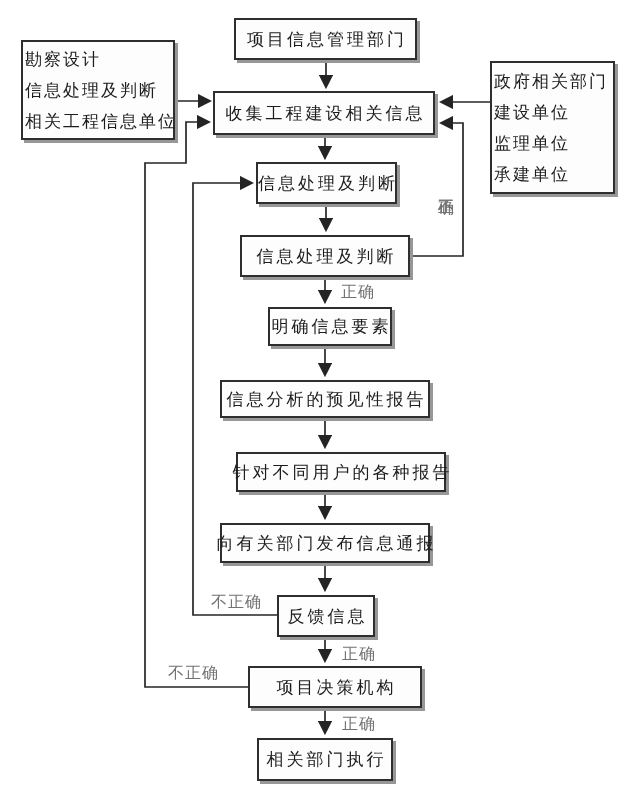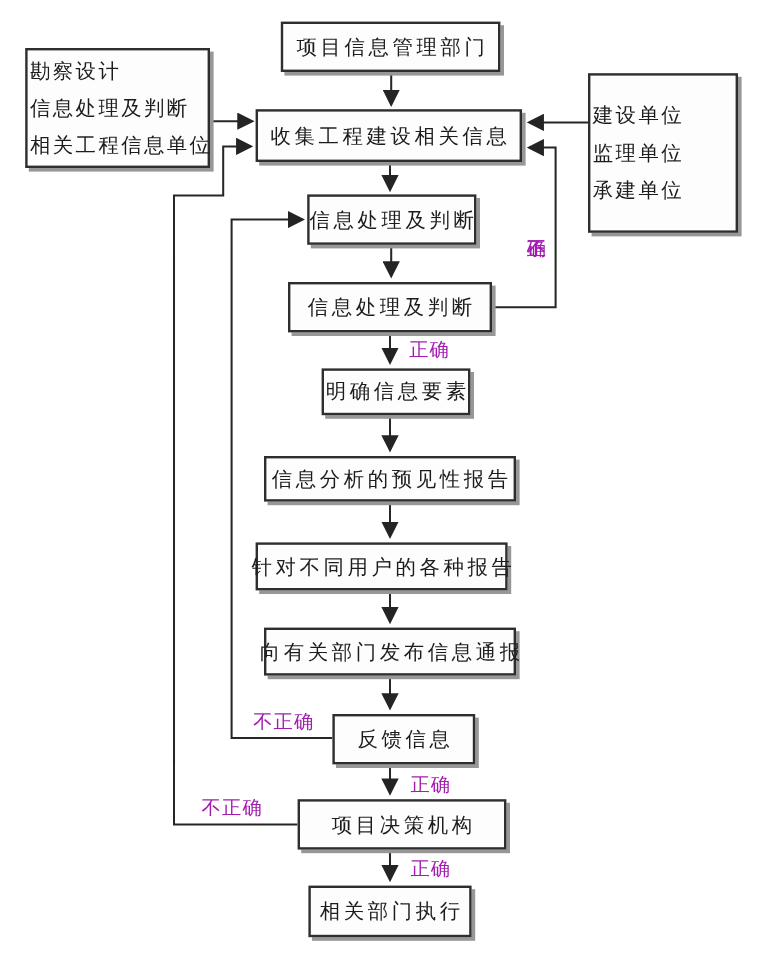--- a/index.html
+++ b/index.html
@@ -40,21 +40,21 @@
     font-size:17px;
     letter-spacing:2px;
     text-indent:2px;
     z-index:2;
   }
   .multibox .srcline{line-height:31px;white-space:nowrap;}
   .edge-label{
     position:absolute;
     font-size:16px;
     letter-spacing:1px;
-    color:#a21caf;
+    color:#737373;
     white-space:nowrap;
     z-index:3;
   }
   .edge-label.vertical{
     writing-mode:vertical-rl;
     text-orientation:upright;
     letter-spacing:0;
     line-height:18px;
   }
   svg.connectors{
@@ -98,40 +98,41 @@
 
   <div class="box" style="left:234px;top:18px;width:183px;height:42px;">项目信息管理部门</div>
 
   <div class="multibox" style="left:21px;top:40px;width:154px;height:100px;">
     <div class="srcline">勘察设计</div>
     <div class="srcline">信息处理及判断</div>
     <div class="srcline">相关工程信息单位</div>
   </div>
 
   <div class="multibox" style="left:490px;top:61px;width:125px;height:133px;">
+    <div class="srcline">政府相关部门</div>
     <div class="srcline">建设单位</div>
     <div class="srcline">监理单位</div>
     <div class="srcline">承建单位</div>
   </div>
 
   <div class="box" style="left:213px;top:91px;width:222px;height:44px;">收集工程建设相关信息</div>
 
   <div class="box" style="left:256px;top:162px;width:141px;height:42px;">信息处理及判断</div>
 
   <div class="box" style="left:240px;top:235px;width:170px;height:42px;">信息处理及判断</div>
 
   <div class="box" style="left:247px;top:307px;width:124px;height:39px;margin-left:21px;">明确信息要素</div>
 
   <div class="box" style="left:220px;top:380px;width:210px;height:38px;">信息分析的预见性报告</div>
 
-  <div class="box" style="left:213px;top:452px;width:210px;height:40px;">针对不同用户的各种报告</div>
+  <div class="box" style="left:236px;top:452px;width:210px;height:40px;">针对不同用户的各种报告</div>
 
   <div class="box" style="left:220px;top:523px;width:210px;height:40px;">向有关部门发布信息通报</div>
 
-  <div class="box" style="left:277px;top:595px;width:119px;height:42px;">反馈信息</div>
+  <div class="box" style="left:277px;top:595px;width:98px;height:42px;">反馈信息</div>
 
   <div class="box" style="left:248px;top:666px;width:174px;height:42px;">项目决策机构</div>
 
   <div class="box" style="left:257px;top:738px;width:136px;height:43px;">相关部门执行</div>
 
   <div class="edge-label vertical" style="left:437px;top:187px;">不正确</div>
 
   <div class="edge-label" style="left:341px;top:282px;">正确</div>
 
   <div class="edge-label" style="left:211px;top:592px;">不正确</div>

